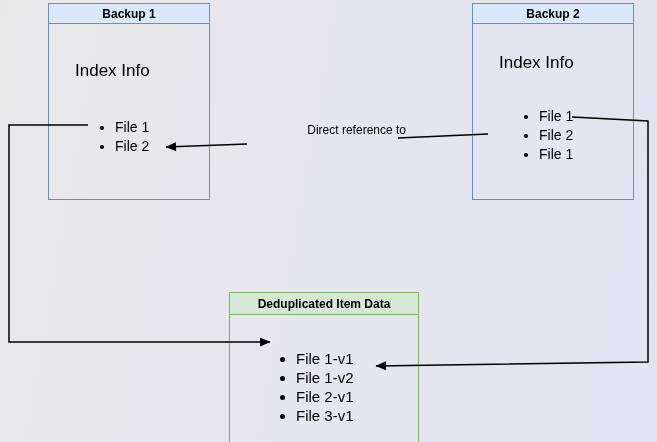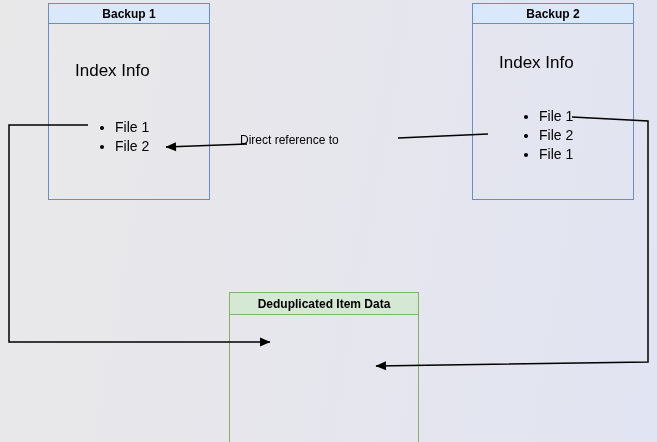--- a/index.html
+++ b/index.html
@@ -54,22 +54,22 @@
   }
   #backup1 ul.file-list{top:114px;}
   #backup2 ul.file-list{top:103px;}
   #dedup ul.file-list{top:56px;font-size:15px;}
 
   svg.wires{
     position:absolute;left:0;top:0;
     pointer-events:none;
   }
   .annotation{
-    position:absolute;left:240px;top:132px;width:166px;
-    text-align:left;
+    position:absolute;left:240px;top:122px;width:166px;
+    text-align:right;
     font-size:12px;line-height:17px;color:#000;
   }
 </style>
 </head>
 <body>
 
 <div class="canvas">
 
   <div id="backup1" class="box blue">
     <div class="hdr">Backup 1</div>
@@ -85,20 +85,26 @@
     <div class="section-label">Index Info</div>
     <ul class="file-list">
         <li>File 1</li>
         <li>File 2</li>
         <li>File 1</li>
       </ul>
   </div>
 
   <div id="dedup" class="box green">
     <div class="hdr">Deduplicated Item Data</div>
+    <ul class="file-list">
+        <li>File 1-v1</li>
+        <li>File 1-v2</li>
+        <li>File 2-v1</li>
+        <li>File 3-v1</li>
+      </ul>
   </div>
 
   <svg class="wires" width="657" height="442" viewBox="0 0 657 442">
     <defs>
       <marker id="arrowhead" viewBox="0 0 12 12" refX="11" refY="6" markerWidth="12" markerHeight="12" orient="auto" markerUnits="userSpaceOnUse">
         <path d="M1,1.5 L11.5,6 L1,10.5 z" fill="#000"></path>
       </marker>
     </defs>
     <polyline points="88,125 9,125 9,342 270,342" fill="none" stroke="#000" stroke-width="1.5" marker-end="url(#arrowhead)"></polyline>
     <line x1="488" y1="134" x2="398" y2="138" stroke="#000" stroke-width="1.5"></line>

